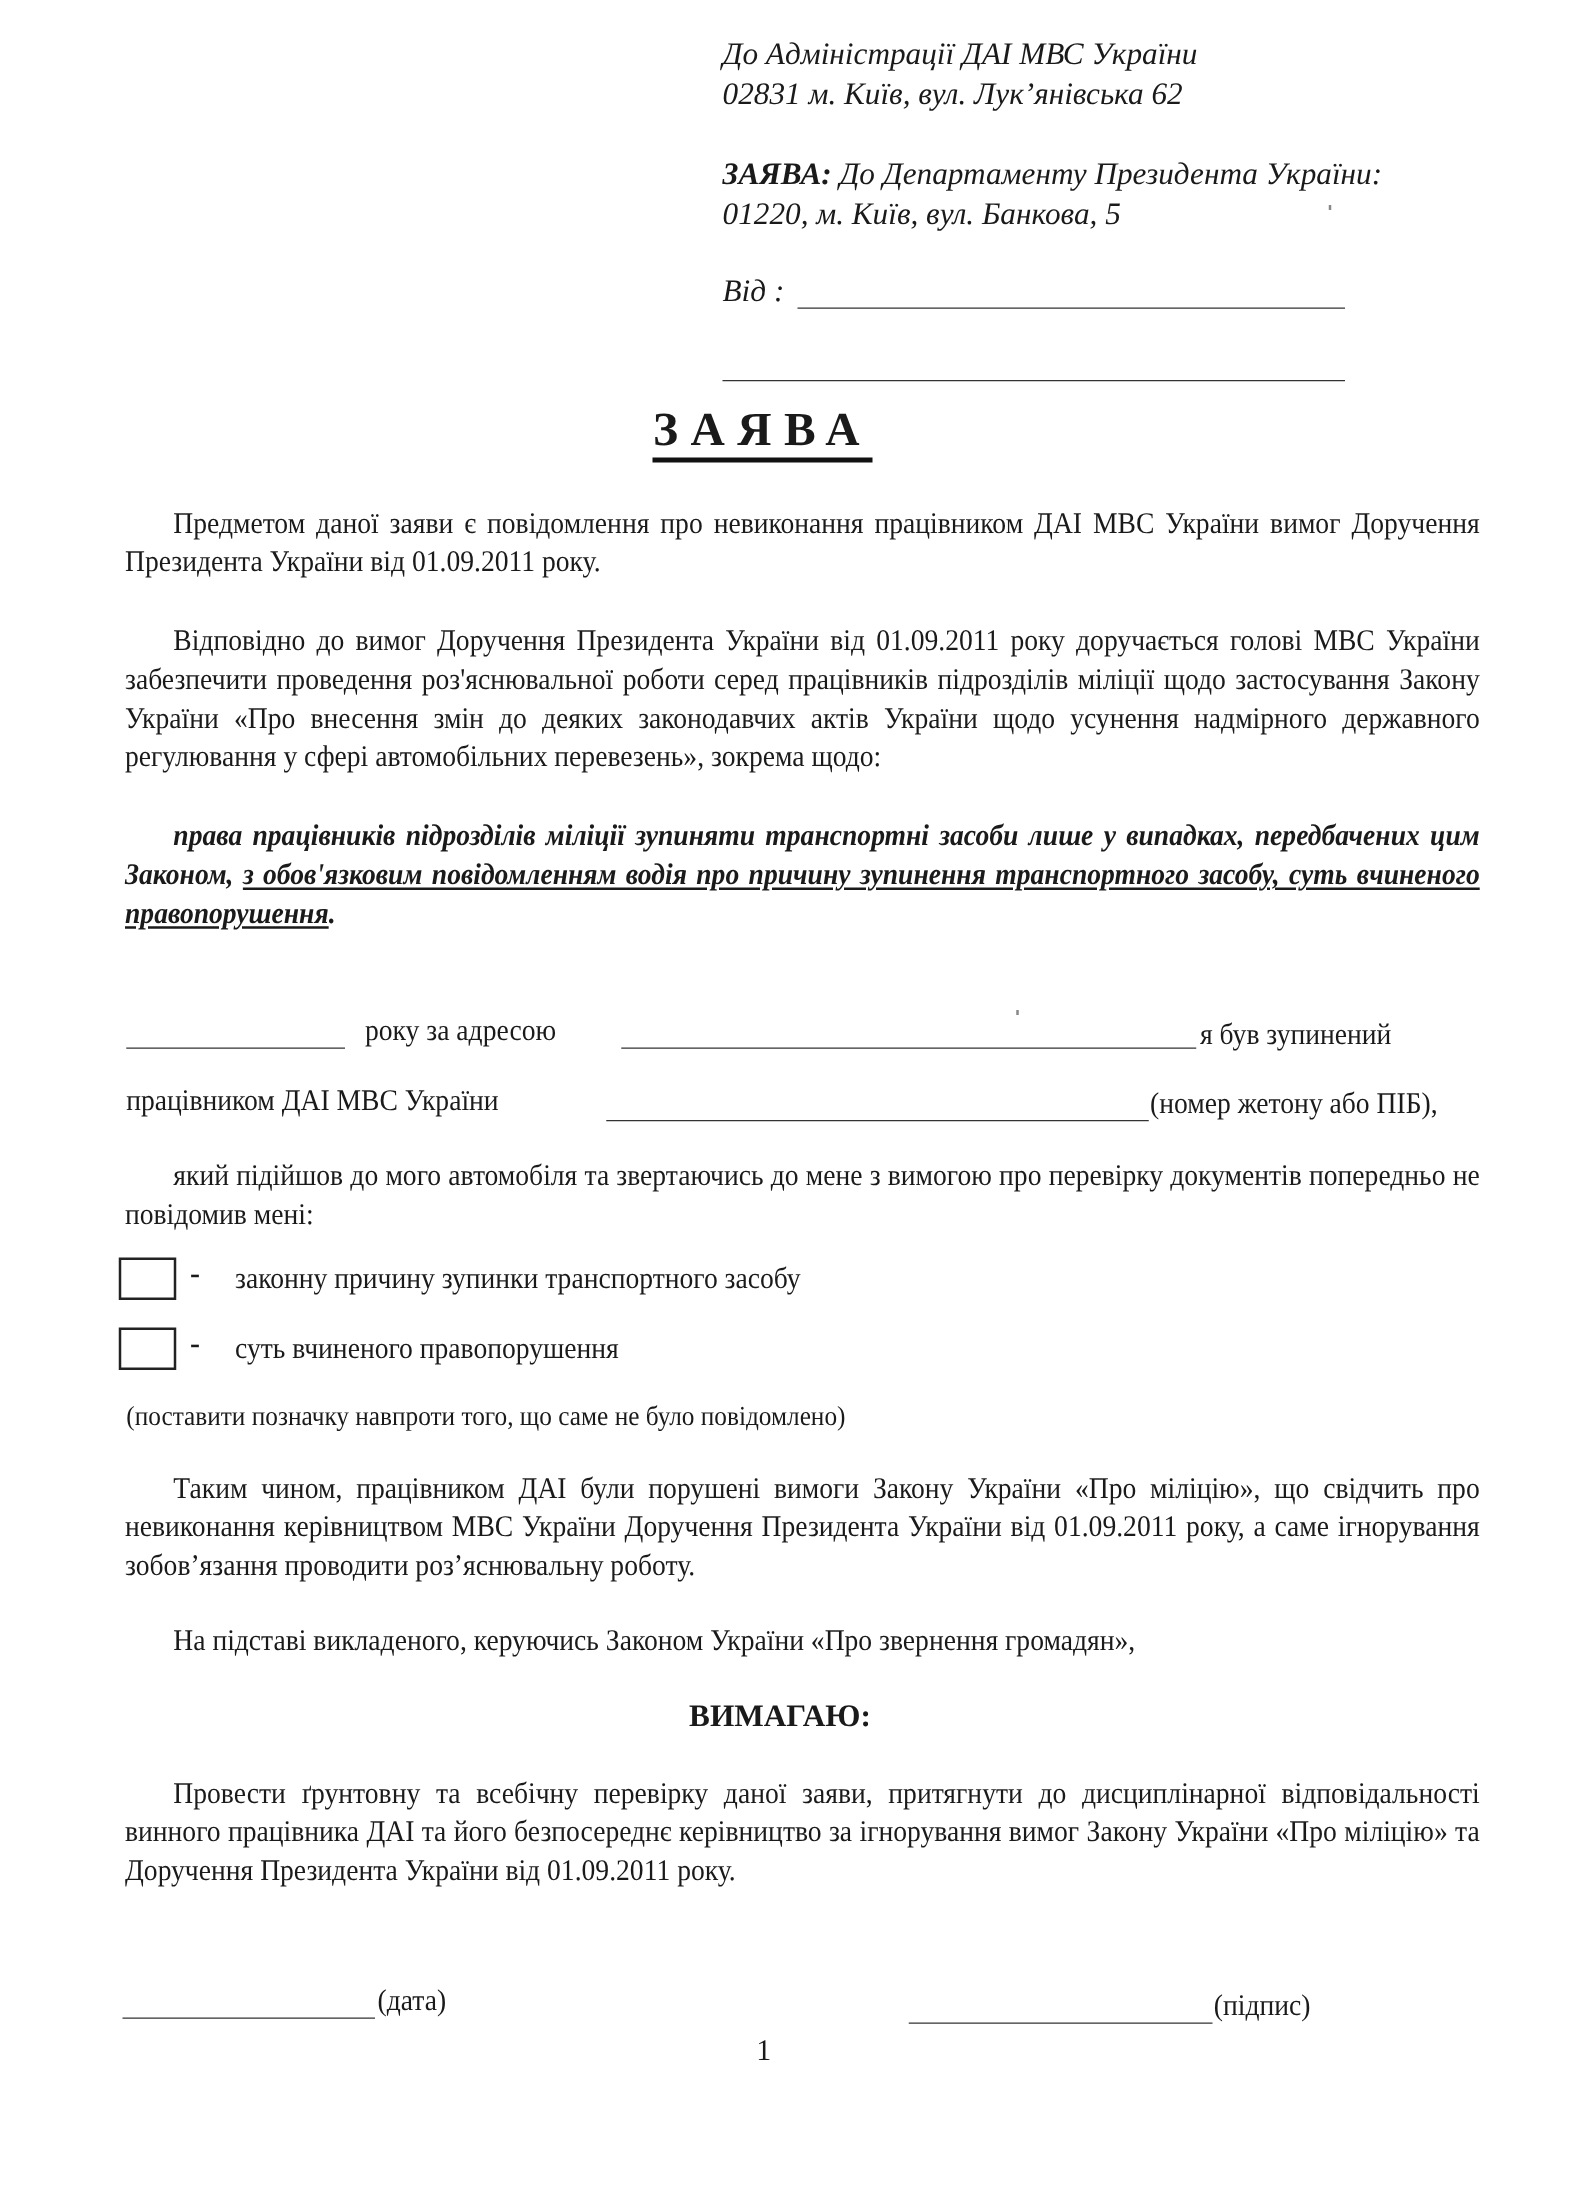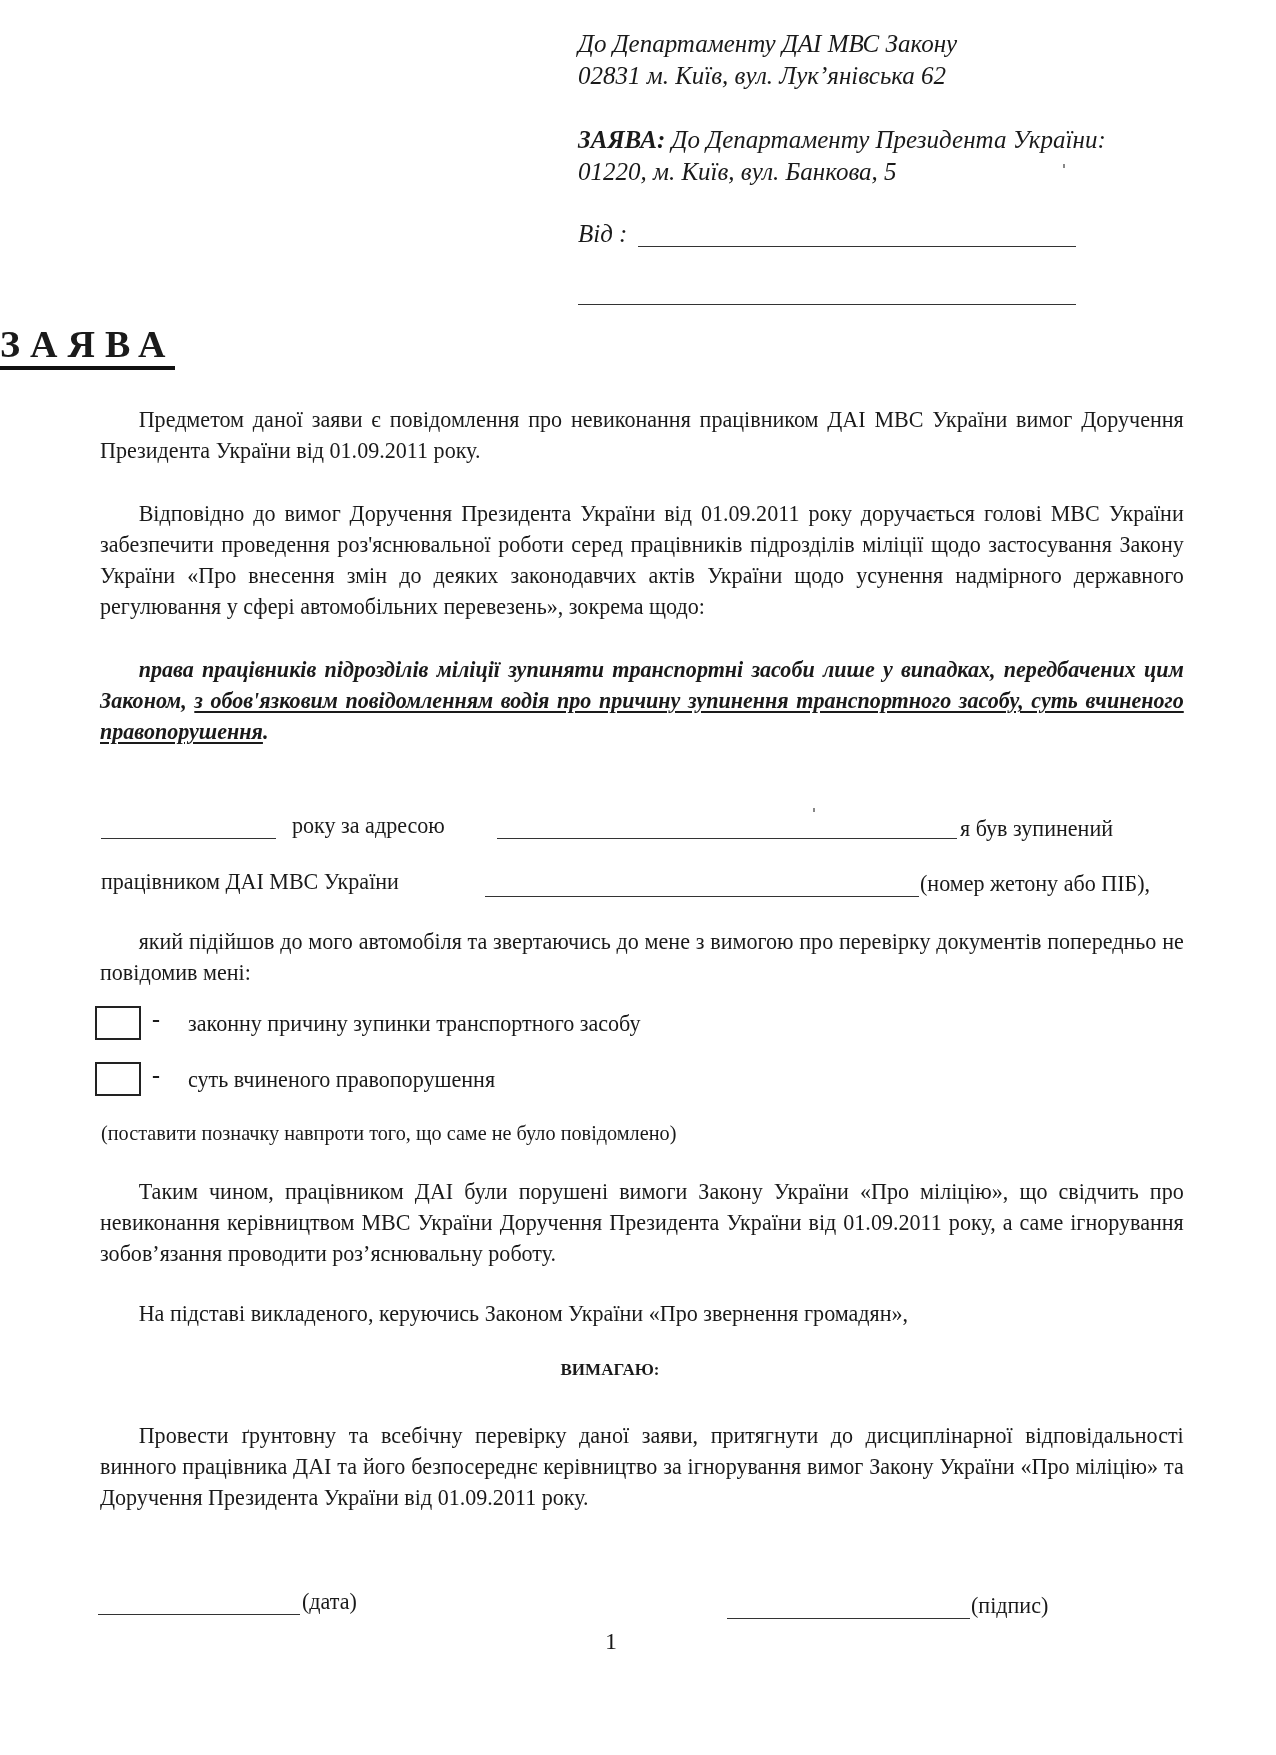--- a/index.html
+++ b/index.html
@@ -5,46 +5,46 @@
   html, body { margin: 0; padding: 0; }
   body {
     width: 1276px; height: 1755px; background: #ffffff; position: relative; overflow: hidden;
     font-family: "Liberation Serif", "DejaVu Serif", serif; color: #1a1a1a;
   }
   .abs { position: absolute; white-space: nowrap; }
   .hdr { font-style: italic; font-size: 25px; line-height: 32px; left: 578px; }
   .hdr b { font-weight: bold; }
   .line { position: absolute; height: 0; border-top: 1.6px solid #333; }
   .title {
-    left: 0; width: 1220px; text-align: left; top: 322px;
+    left: 0; width: 1220px; text-align: center; top: 322px;
     font-size: 38px; font-weight: bold; letter-spacing: 10px;
   }
   .title span { border-bottom: 4px solid #111; padding-bottom: 1px; }
   .para {
     position: absolute; left: 100px; width: 1084px;
     font-size: 24px; line-height: 31px; text-align: justify; text-align-last: left;
     transform: scaleX(0.92); transform-origin: left top;
   }
   .para.wide { width: 1178px; }
   .indent { text-indent: 42px; }
   .bi { font-weight: bold; font-style: italic; }
   .bi u { text-decoration: underline; text-decoration-thickness: 2px; text-underline-offset: 3px; }
   .row { font-size: 24px; transform: scaleX(0.92); transform-origin: left top; }
   .cb {
     position: absolute; width: 46px; height: 34px; border: 2px solid #222; box-sizing: border-box;
   }
   .dash { font-size: 24px; font-weight: bold; }
-  .heading { left: 0; width: 1220px; text-align: center; font-size: 17px; font-weight: bold; }
+  .heading { left: 14px; width: 1220px; text-align: center; font-size: 25px; font-weight: bold; }
   .pnum { font-size: 24px; }
   .speck { position: absolute; width: 2px; height: 4px; background: #888; }
 </style>
 </head>
 <body>
 
-<div class="abs hdr" style="top:28px;">До Департаменту ДАІ МВС Закону</div>
+<div class="abs hdr" style="top:28px;">До Адміністрації ДАІ МВС України</div>
 <div class="abs hdr" style="top:60px;">02831 м. Київ, вул. Лук’янівська 62</div>
 
 <div class="abs hdr" style="top:124px;"><b>ЗАЯВА:</b><span> До Департаменту Президента України:</span></div>
 <div class="abs hdr" style="top:156px;">01220, м. Київ, вул. Банкова, 5</div>
 
 <div class="abs hdr" style="top:218px;">Від :</div>
 <div class="line" style="left:638px; top:246px; width:438px;"></div>
 <div class="line" style="left:578px; top:304px; width:498px;"></div>
 
 <div class="abs title"><span>ЗАЯВА</span></div>

